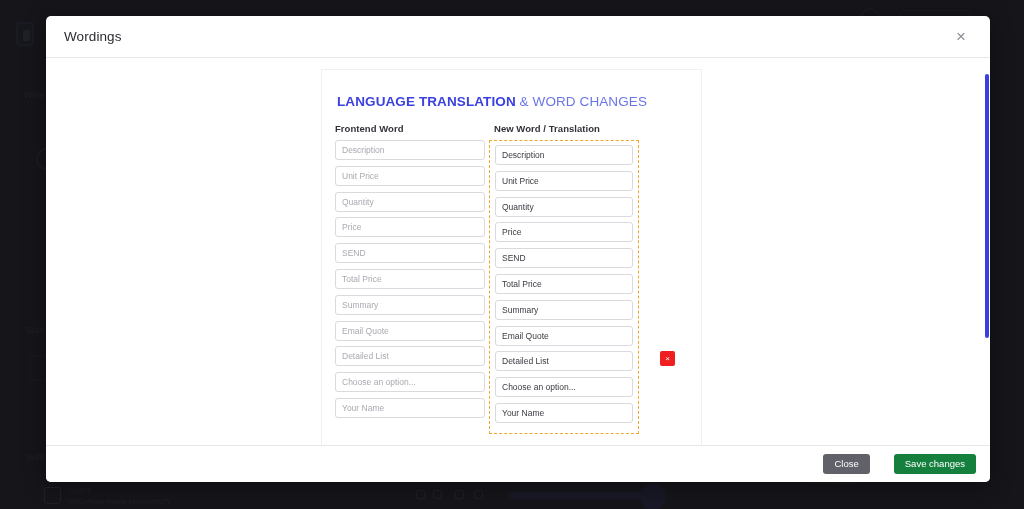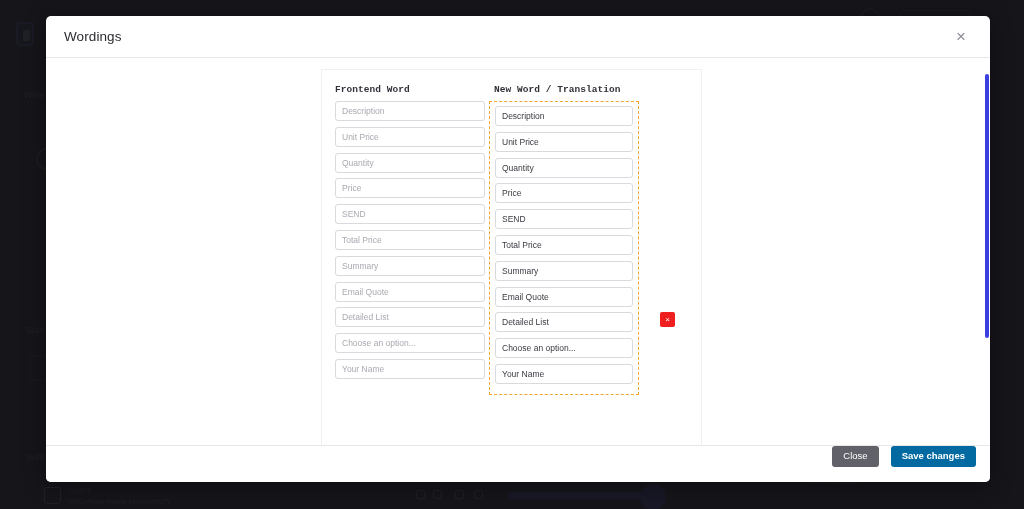--- a/index.html
+++ b/index.html
@@ -188,21 +188,20 @@
   .col { position: relative; }
   .col-left  { width: 150px; }
   .col-right { width: 150px; margin-left: 4px; }
 
   .col-header {
     font-size: 9.5px;
     font-weight: bold;
     color: #32323a;
     margin-bottom: 6px;
     letter-spacing: 0.05px;
-    font-family: Liberation Mono, monospace;
   }
   .col-right .col-header { padding-left: 5px; }
 
   .dashed-wrap {
     border: 1.5px dashed #f0a52b;
     padding: 4px 5px 4px 5px;
     border-radius: 1px;
   }
 
   .field {
@@ -263,37 +262,37 @@
     background: #3b3fe0;
     border-radius: 2px;
     cursor: pointer;
   }
 
   .modal-footer {
     flex: 0 0 37px;
     height: 37px;
     border-top: 1px solid #e7e7ea;
     display: flex;
-    align-items: flex-start;
+    align-items: center;
     justify-content: flex-end;
     padding-right: 14px;
-    gap: 12px;
+    gap: 24px;
     background: #fff;
   }
   .btn {
     border: none;
     border-radius: 3px;
     font-size: 9.5px;
     padding: 5px 11px;
     cursor: pointer;
     font-family: "Liberation Sans", sans-serif;
     line-height: 1.15;
   }
   .btn-secondary { background: #616169; color: #ffffff; }
-  .btn-primary   { background: #0369a1; color: #ffffff; font-weight: bold; }
+  .btn-primary   { background: #15803d; color: #ffffff; }
 </style>
 </head>
 <body>
 
 <div class="backdrop">
   <div class="bg-logo">
     <div class="bg-logo-inner"></div>
   </div>
   <div class="bg-circle" style="left:36px; top:148px; width:22px; height:22px;"></div>
   <div class="bg-circle" style="left:860px; top:8px; width:20px; height:20px;"></div>
@@ -322,20 +321,24 @@
   <div class="modal-header">
     <span class="modal-title">Wordings</span>
     <button class="close-x">×</button>
   </div>
 
   <div class="modal-body">
     <div class="scroll-area">
 
       <div class="inner-card">
 
+        <div class="card-heading">
+          <span class="heading-strong">LANGUAGE TRANSLATION</span>
+          <span class="heading-light">&amp; WORD CHANGES</span>
+        </div>
 
         <div class="columns">
 
           <div class="col col-left">
             <div class="col-header">Frontend Word</div>
             <div id="left-fields">
                 <div class="field muted">Description</div>
                 <div class="field muted">Unit Price</div>
                 <div class="field muted">Quantity</div>
                 <div class="field muted">Price</div>

